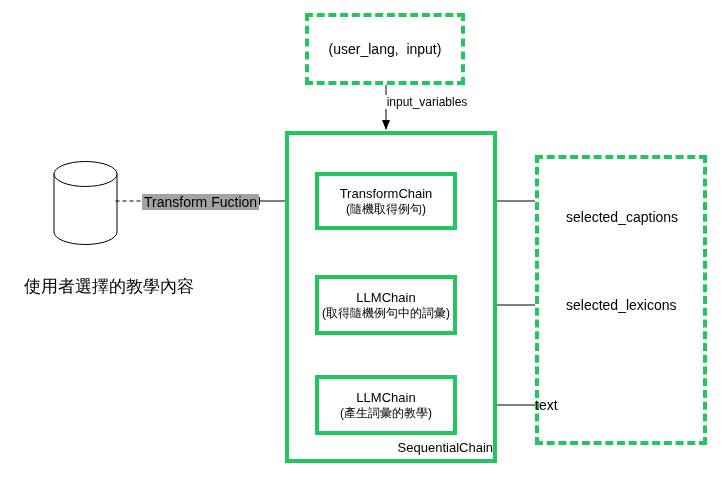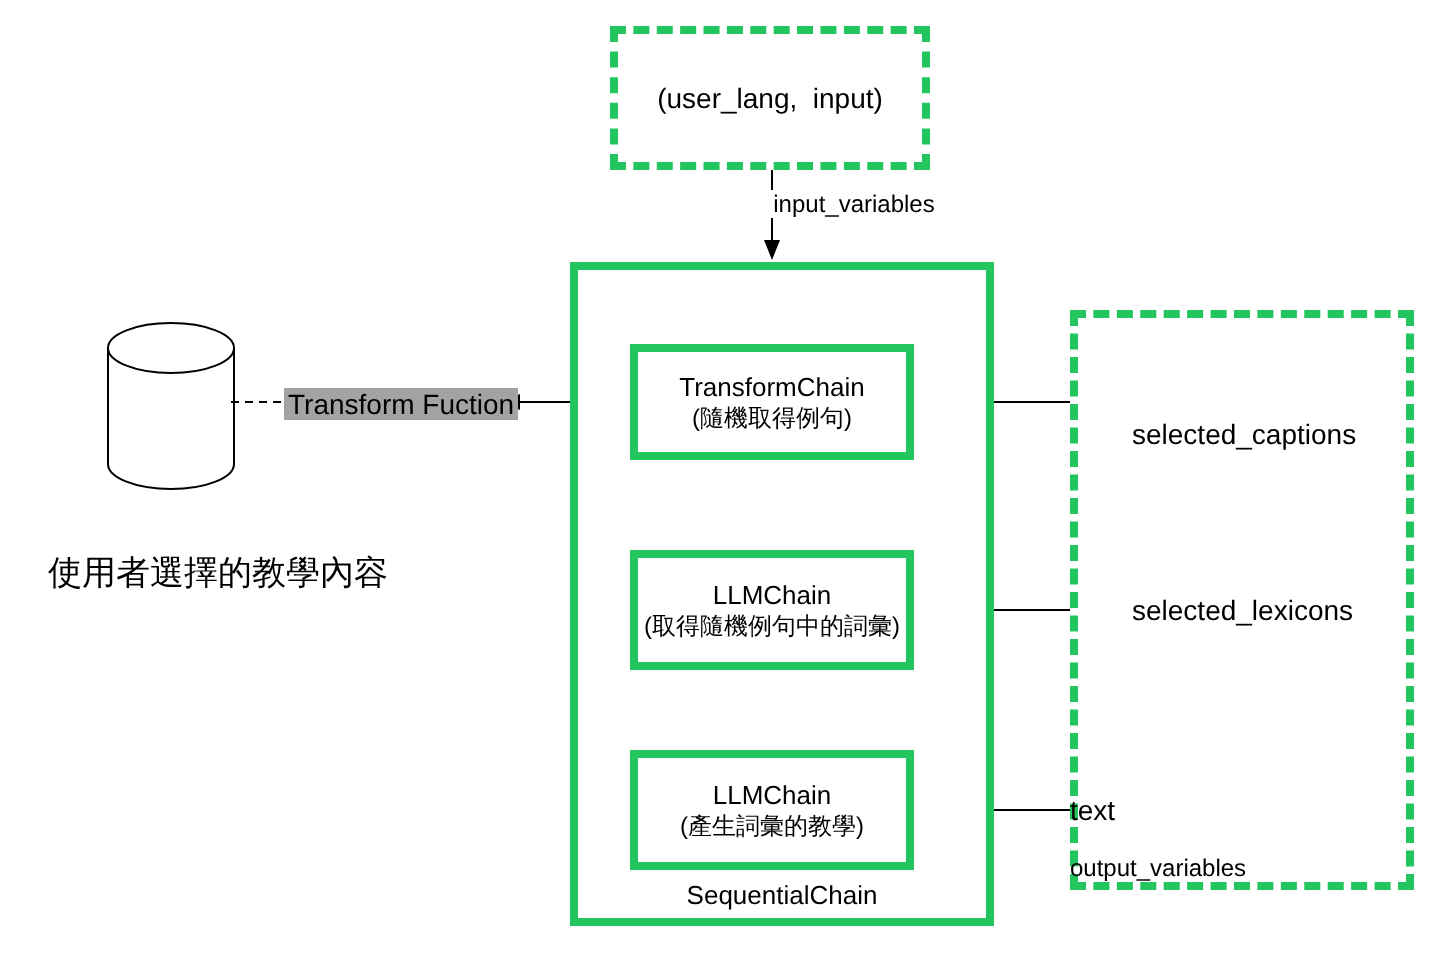--- a/index.html
+++ b/index.html
@@ -39,21 +39,21 @@
     line-height: 14px;
     background: #ffffff;
     padding: 0 3px;
     white-space: nowrap;
   }
   .container-label {
     position: absolute;
     bottom: 4px;
     left: 0;
     width: 100%;
-    text-align: center;
+    text-align: right;
     font-size: 13px;
   }
   .centered-in-outputs { left: 535px; width: 172px; }
   .connector-layer {
     position: absolute;
     left: 0; top: 0;
     width: 721px; height: 481px;
     pointer-events: none;
   }
 </style>
@@ -117,19 +117,18 @@
   </div>
 
   <div class="node dashed" style="left:535px; top:155px; width:172px; height:290px;"></div>
 
   <div class="floating-label" style="left:566px; top:193px;margin-top:16px;">selected_captions</div>
 
   <div class="floating-label" style="left:566px; top:297px;">selected_lexicons</div>
 
   <div class="floating-label centered-in-outputs" style="top:397px;">text</div>
 
-  <div class="floating-label centered-in-outputs" style="top:426px; font-size:12px;">output_variables</div>
 
   <div class="floating-label" style="left:142px; top:194px; background:#a3a3a3; padding:0 2px;">Transform Fuction</div>
 
   <div class="floating-label" style="left:24px; top:279px; font-size:17px;">使用者選擇的教學內容</div>
 
 </div>
 
 </body></html>

